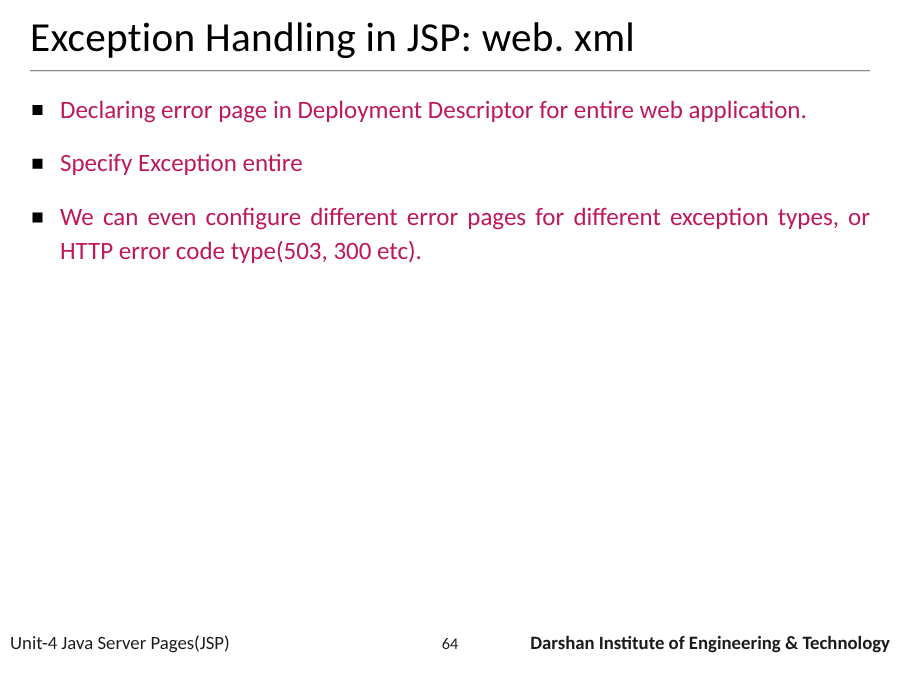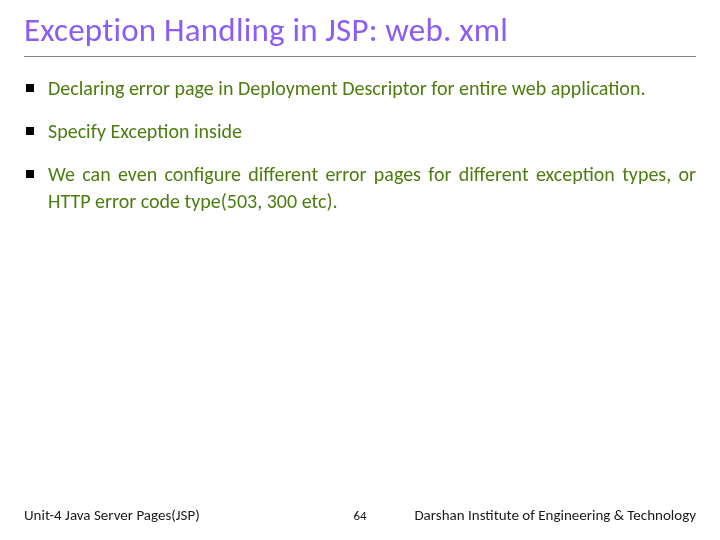--- a/index.html
+++ b/index.html
@@ -13,36 +13,36 @@
   }
   .slide {
     width: 100%;
     height: 100%;
     padding: 10px 24px 0 24px;
     position: relative;
   }
   .title {
     font-size: 33px;
     font-weight: 400;
-    color: #8b5cf6;
+    color: #000000;
     padding-bottom: 6px;
     border-bottom: 1px solid #888;
     margin-bottom: 18px;
     letter-spacing: 0.2px;
   }
   .bullets {
     list-style: none;
     padding-left: 0;
   }
   .bullets > li {
     position: relative;
     padding-left: 24px;
     margin-bottom: 16px;
     font-size: 20px;
-    color: #4d7c0f;
+    color: #be185d;
     line-height: 1.35;
     text-align: justify;
   }
   .bullets > li::before {
     content: "";
     position: absolute;
     left: 2px;
     top: 9px;
     width: 8px;
     height: 8px;
@@ -56,48 +56,48 @@
   .subline {
     display: block;
     padding-left: 42px;
     margin-top: 2px;
   }
   .footer {
     position: absolute;
     bottom: 16px;
     left: 0;
     width: 100%;
-    padding: 0 24px;
+    padding: 0 8px;
     display: flex;
     align-items: center;
     justify-content: space-between;
     font-size: 15px;
     color: #1a1a1a;
   }
   .footer-left { flex: 0 0 auto; }
   .footer-center {
     position: absolute;
     left: 50%;
     transform: translateX(-50%);
     font-size: 13px;
   }
-  .footer-right { flex: 0 0 auto; }
+  .footer-right { flex: 0 0 auto; font-weight: bold; }
 </style>
 </head>
 <body>
 
 <div class="slide">
   <h1 class="title">Exception Handling in JSP: web. xml</h1>
 
   <ul class="bullets">
     <li>
       <span>Declaring error page in Deployment Descriptor for entire web application.</span>
     </li>
     <li>
-      <span>Specify Exception inside</span>
+      <span>Specify Exception entire</span>
     </li>
     <li>
       <span>We can even configure different error pages for different exception types, or HTTP error code type(503, 300 etc).</span>
     </li>
   </ul>
 
   <div class="footer">
     <div class="footer-left">Unit-4 Java Server Pages(JSP)</div>
     <div class="footer-center">64</div>
     <div class="footer-right">Darshan Institute of Engineering &amp; Technology</div>

